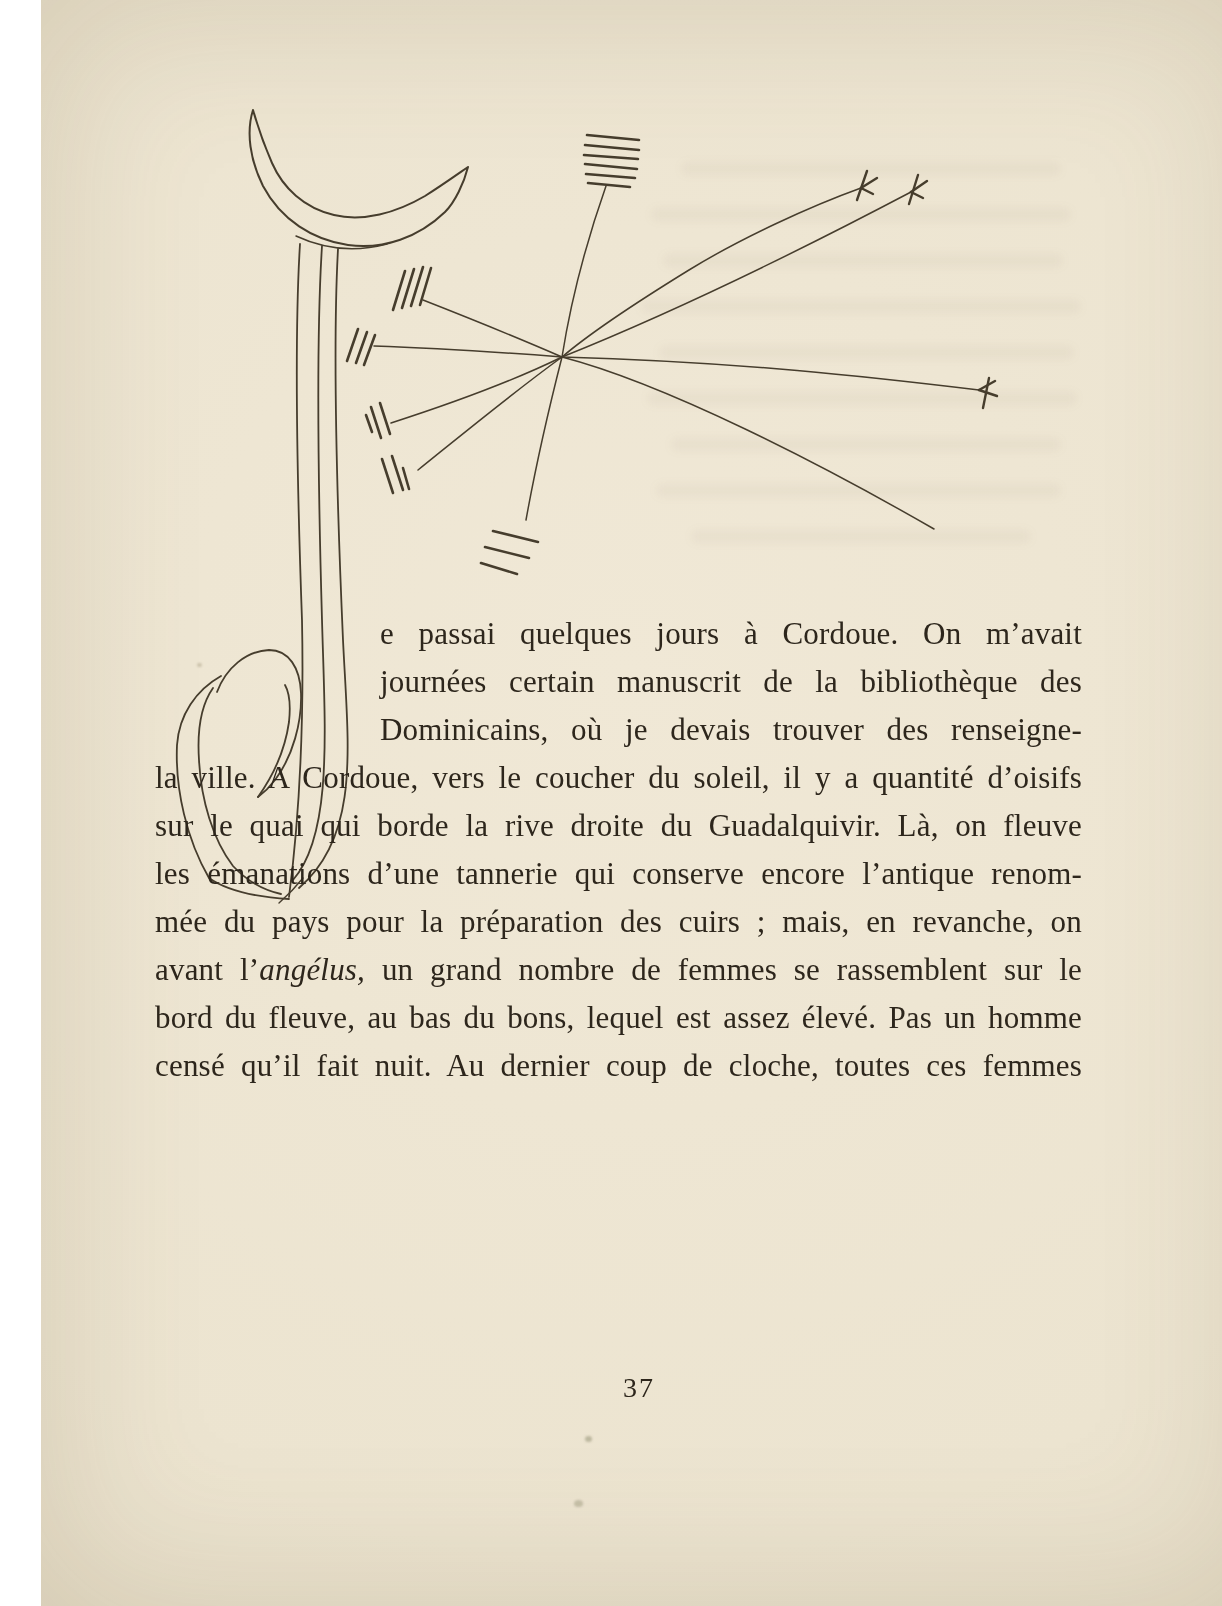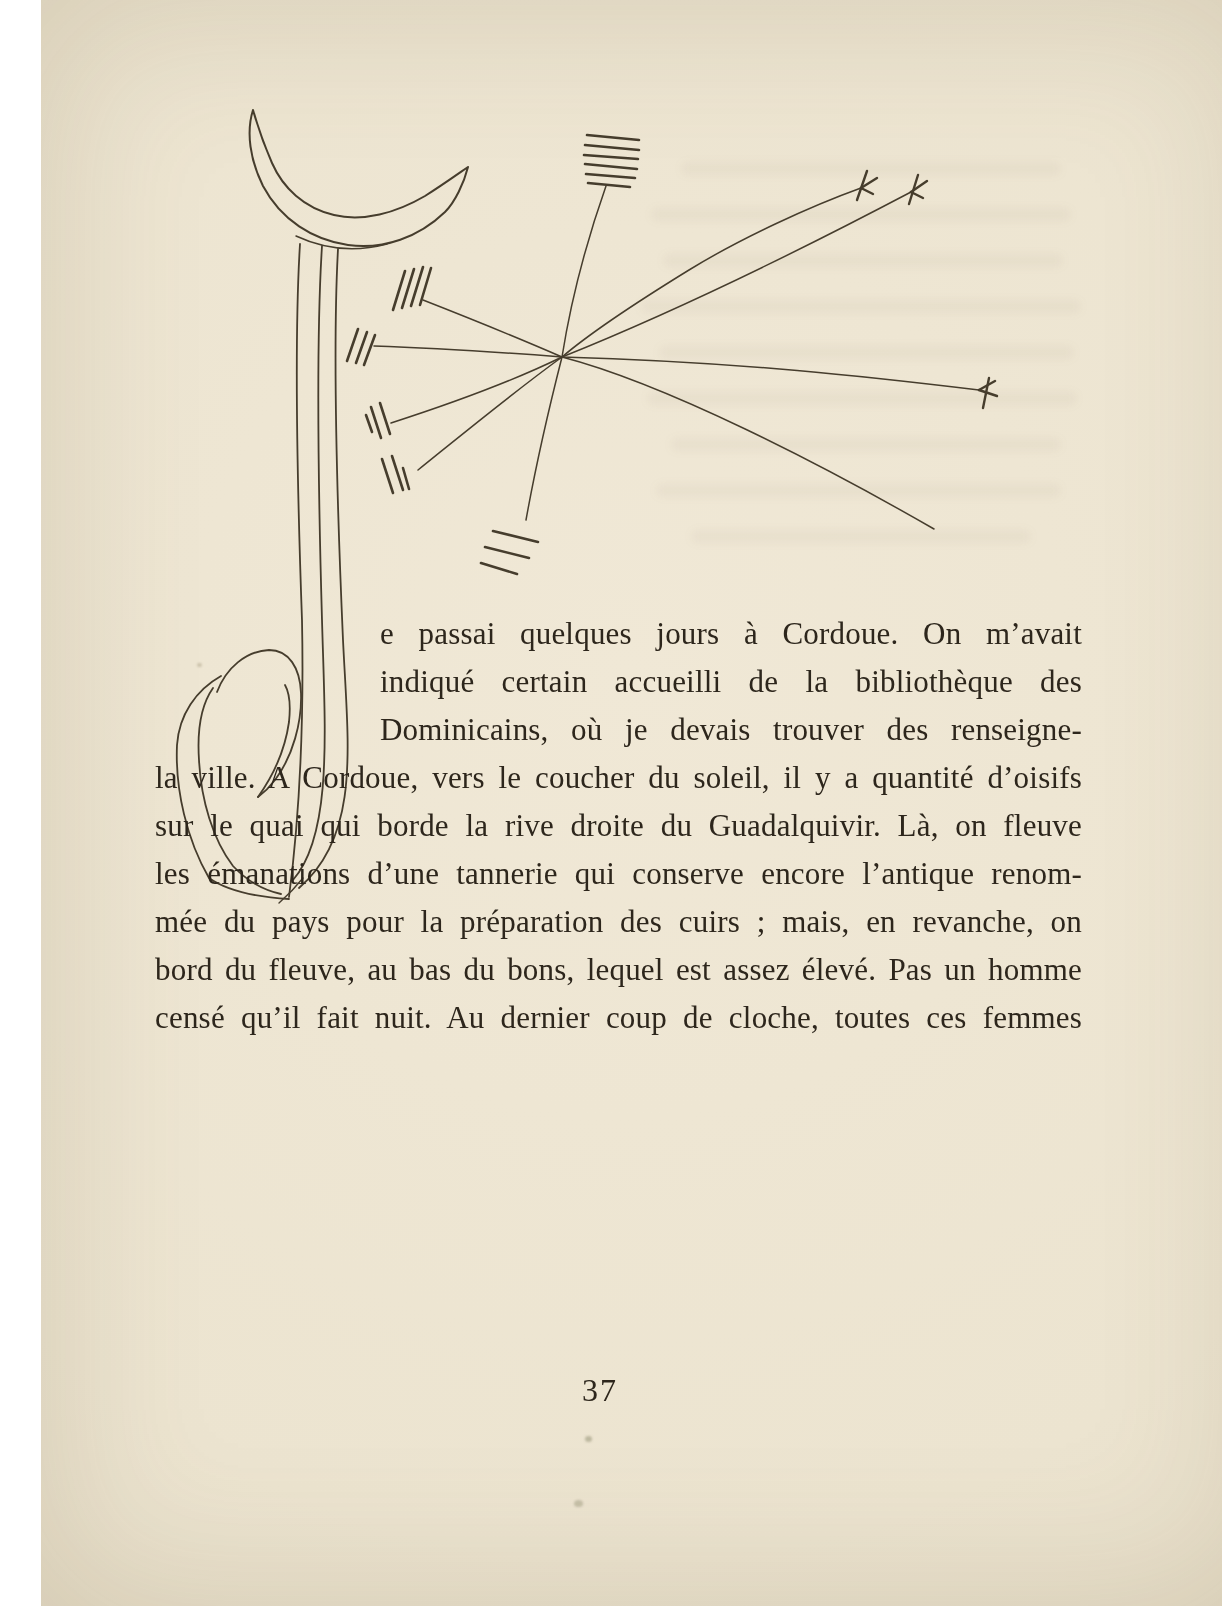--- a/index.html
+++ b/index.html
@@ -33,22 +33,22 @@
   }
   .line{
     text-align:justify;text-align-last:justify;
     white-space:normal;
     height:48px;overflow:visible;
   }
   .line.indent{margin-left:225px;}
   .it{font-style:italic;}
   
   .folio{
-    position:absolute;left:509px;top:1372px;width:100px;
-    text-align:center;font-size:32px;letter-spacing:2px;
+    position:absolute;left:548px;top:1372px;width:100px;
+    text-align:center;font-size:28px;letter-spacing:2px;
   }
   .speck{position:absolute;border-radius:50%;filter:blur(1px);}
   .speck.s1{left:544px;top:1436px;width:7px;height:6px;background:rgba(150,148,118,.55);}
   .speck.s2{left:533px;top:1500px;width:9px;height:7px;background:rgba(150,148,118,.45);}
   .speck.s3{left:156px;top:663px;width:5px;height:4px;background:rgba(150,140,110,.4);}
 </style>
 </head>
 <body>
 
 <div class="page">
@@ -134,26 +134,27 @@
         <path d="M870,192 L882,198"></path>
         <path d="M877,175 L868,204"></path>
       <path d="M938,390 L954,381"></path>
         <path d="M938,390 L956,396"></path>
         <path d="M948,378 L942,408"></path>
     </g>
   </svg>
 
   <div class="text">
     <div class="line indent"><span>e passai quelques jours à Cordoue. On m’avait</span></div>
-    <div class="line indent"><span>indiqué certain accueilli de la bibliothèque des</span></div>
+    <div class="line indent"><span>journées certain manuscrit de la bibliothèque des</span></div>
     <div class="line indent"><span>Dominicains, où je devais trouver des renseigne-</span></div>
     <div class="line"><span>la ville. A Cordoue, vers le coucher du soleil, il y a quantité d’oisifs</span></div>
     <div class="line"><span>sur le quai qui borde la rive droite du Guadalquivir. Là, on fleuve</span></div>
     <div class="line"><span>les émanations d’une tannerie qui conserve encore l’antique renom-</span></div>
     <div class="line"><span>mée du pays pour la préparation des cuirs ; mais, en revanche, on</span></div>
+    <div class="line"><span>avant l’</span><span class="it">angélus,</span><span> un grand nombre de femmes se rassemblent sur le</span></div>
     <div class="line"><span>bord du fleuve, au bas du bons, lequel est assez élevé. Pas un homme</span></div>
     <div class="line"><span>censé qu’il fait nuit. Au dernier coup de cloche, toutes ces femmes</span></div>
   </div>
 
   <div class="folio">37</div>
 
   <div class="speck s1"></div>
   <div class="speck s2"></div>
   <div class="speck s3"></div>
 </div>

